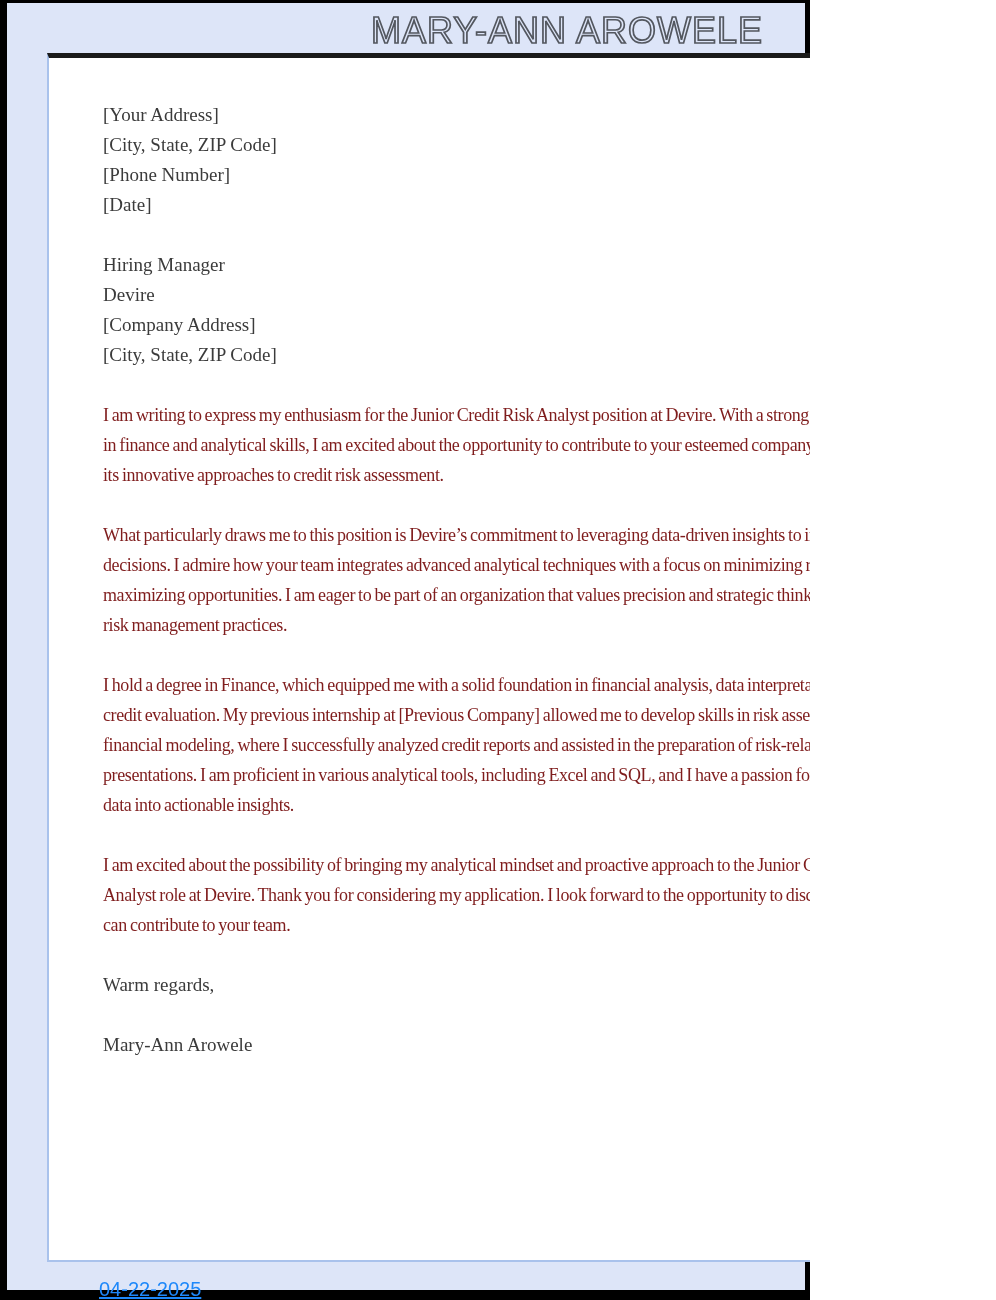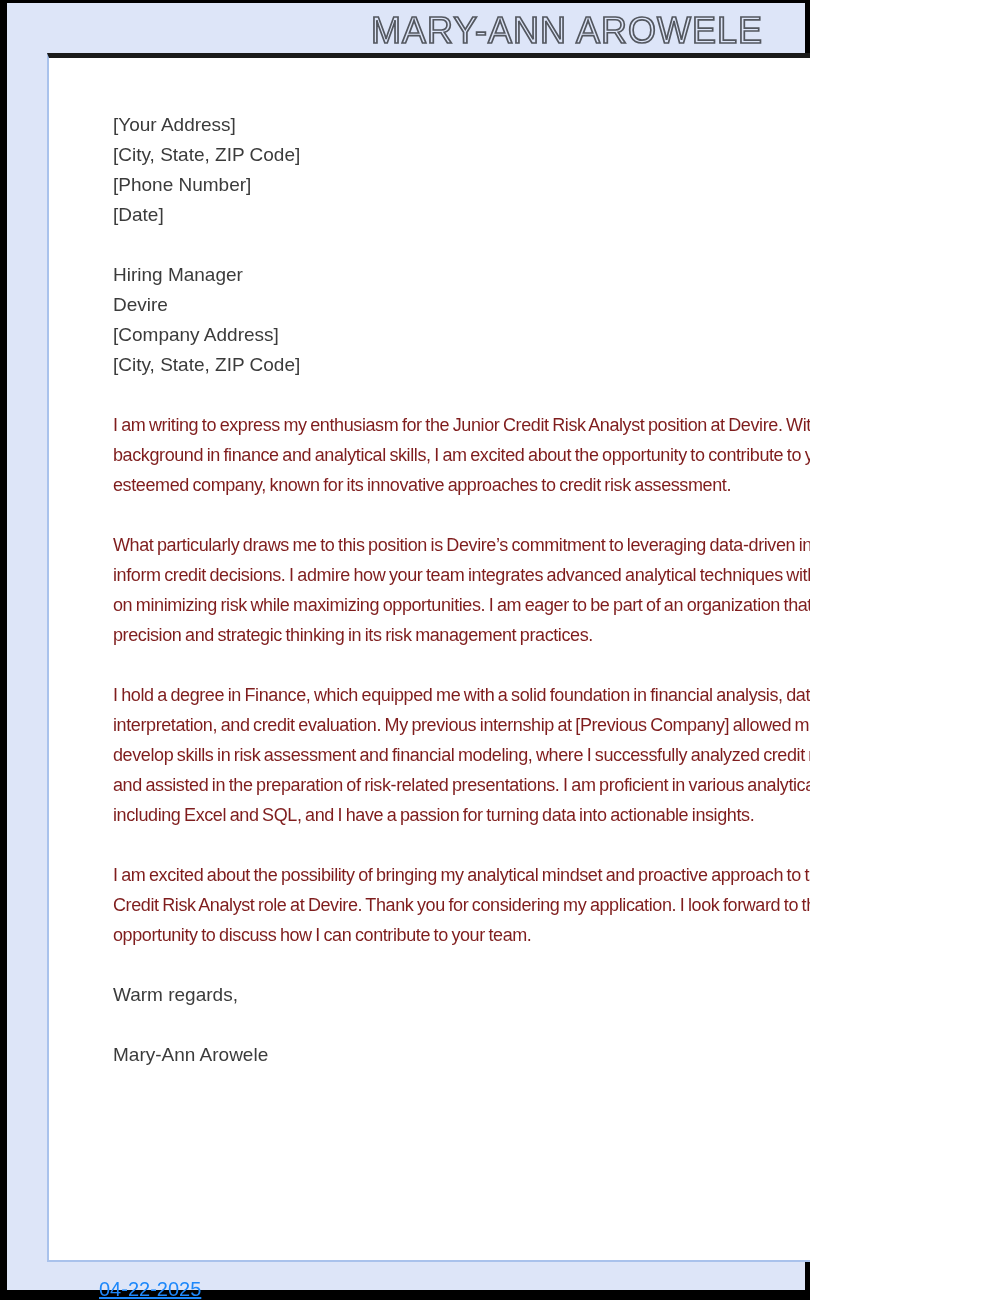--- a/index.html
+++ b/index.html
@@ -42,21 +42,21 @@
     left: 40px; top: 50px;
     width: 902px; height: 1209px;
     box-sizing: border-box;
     background: #ffffff;
     border-top: 5px solid #1a1a1a;
     border-left: 2px solid #a9c2ec;
     border-right: 2px solid #a9c2ec;
     border-bottom: 2px solid #a9c2ec;
     padding: 38px 48px 0 50px;
   }
-  .block { margin: 14px; }
+  .block { margin: 4px; font-family: Liberation Serif, serif; }
   .block + .block { margin-top: 30px; }
   .line {
     font-size: 19px;
     line-height: 30px;
     color: #3b3b3b;
     white-space: nowrap;
   }
   .para {
     font-size: 18px;
     line-height: 30px;

